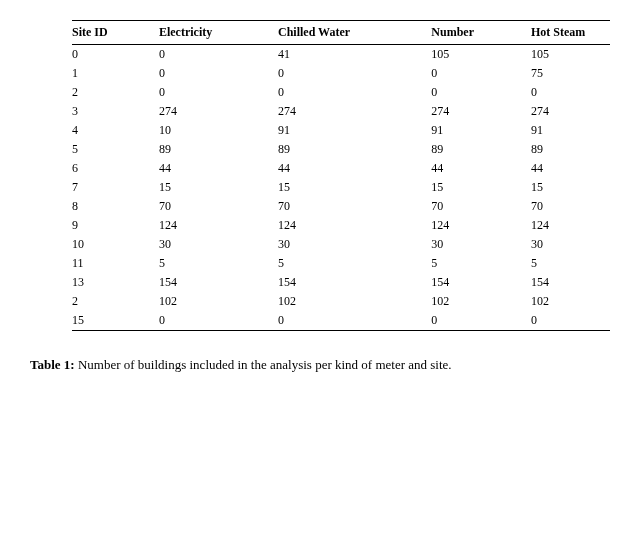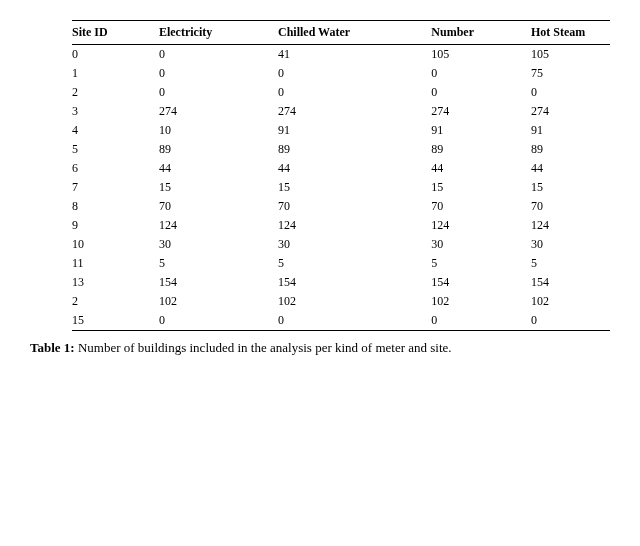--- a/index.html
+++ b/index.html
@@ -50,21 +50,21 @@
       text-align: left;
       padding: 2px 12px 2px 0;
       white-space: nowrap;
     }
 
     th:first-child, td:first-child {
       padding-left: 0;
     }
 
     .caption {
-      margin-top: 9px;
+      margin-top: 26px;
       font-size: 13px;
       color: #000;
       max-width: 520px;
     }
 
     .caption-label {
       font-weight: bold;
     }
   </style>
 </head>

